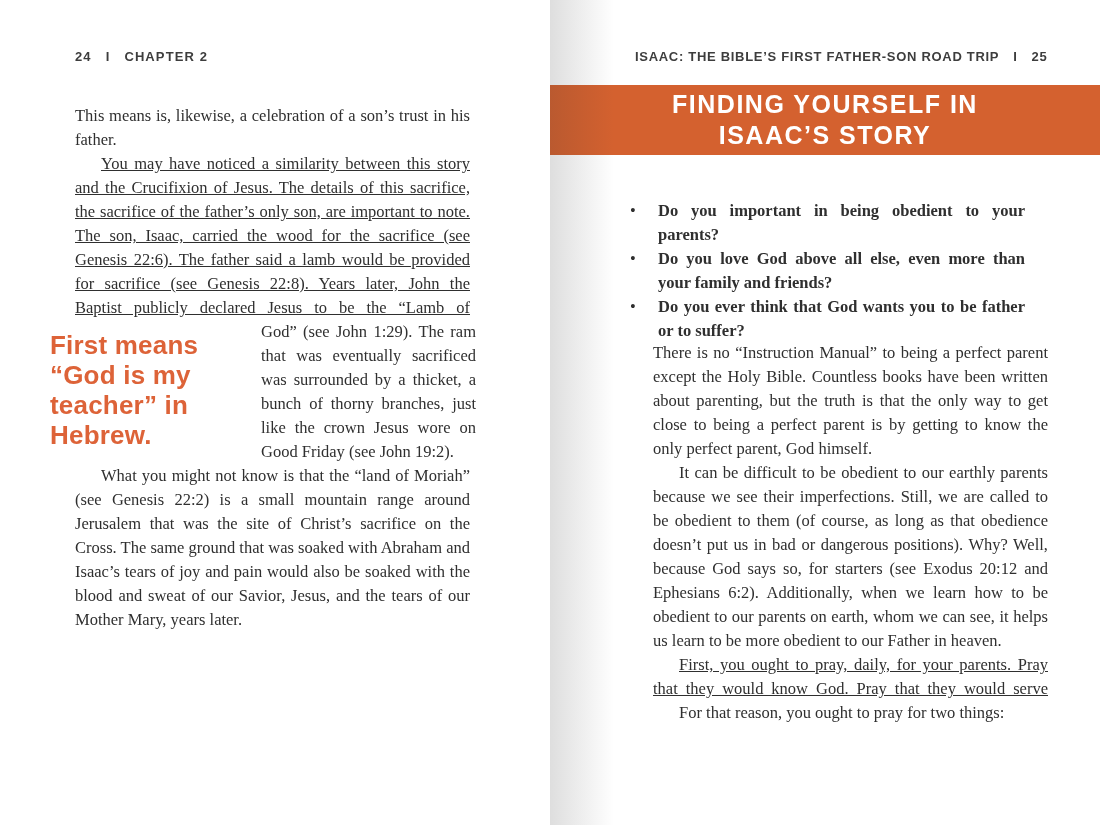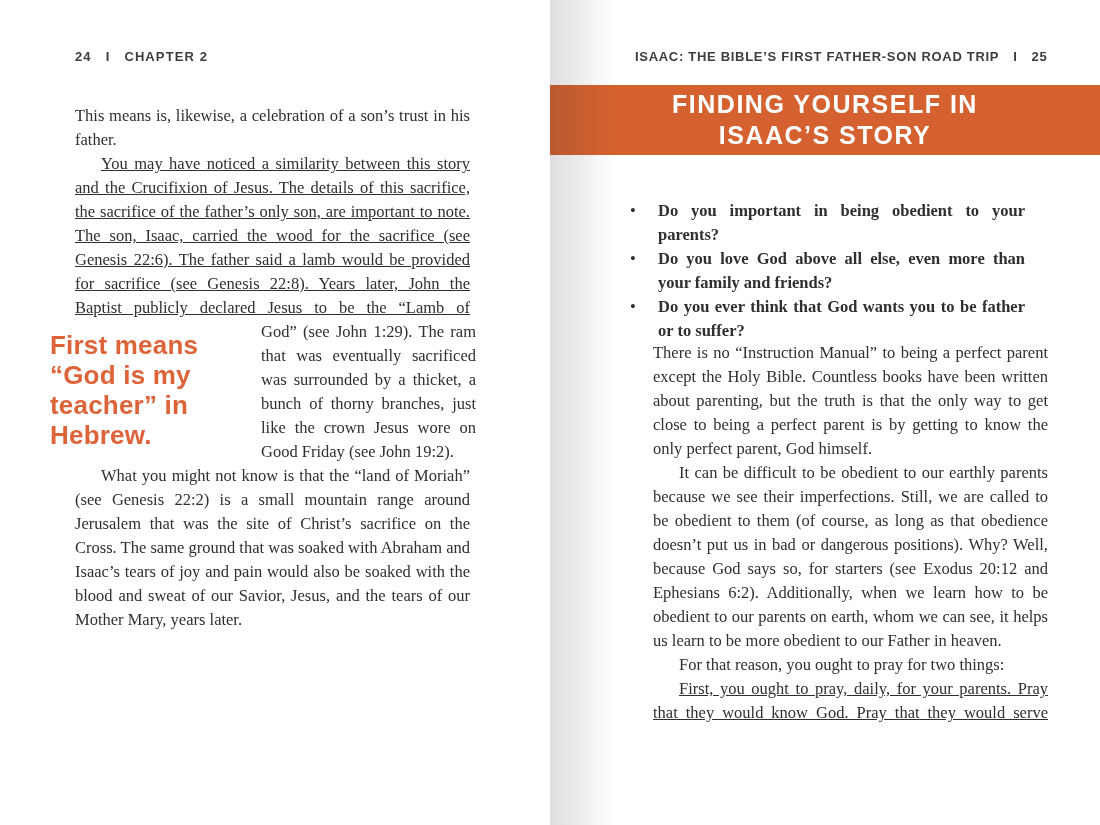--- a/index.html
+++ b/index.html
@@ -139,19 +139,19 @@
       </div>
       <div class="bullet-item">
         <span class="bullet-marker">•</span>
         <span class="bullet-text">Do you ever think that God wants you to be father or to suffer?</span>
       </div>
     </div>
 
     <div class="body-col right-col">
       <p class="para">There is no “Instruction Manual” to being a perfect parent except the Holy Bible. Countless books have been written about parenting, but the truth is that the only way to get close to being a perfect parent is by getting to know the only perfect parent, God himself.</p>
       <p class="para indent">It can be difficult to be obedient to our earthly parents because we see their imperfections. Still, we are called to be obedient to them (of course, as long as that obedience doesn’t put us in bad or dangerous positions). Why? Well, because God says so, for starters (see Exodus 20:12 and Ephesians 6:2). Additionally, when we learn how to be obedient to our parents on earth, whom we can see, it helps us learn to be more obedient to our Father in heaven.</p>
+      <p class="para indent continues">First, you ought to pray, daily, for your parents. Pray that they would know God. Pray that they would serve</p>
       <p class="para indent">For that reason, you ought to pray for two things:</p>
-      <p class="para indent continues">First, you ought to pray, daily, for your parents. Pray that they would know God. Pray that they would serve</p>
     </div>
   </div>
 
   <div class="gutter-shadow"></div>
 </div>
 
 </body></html>

